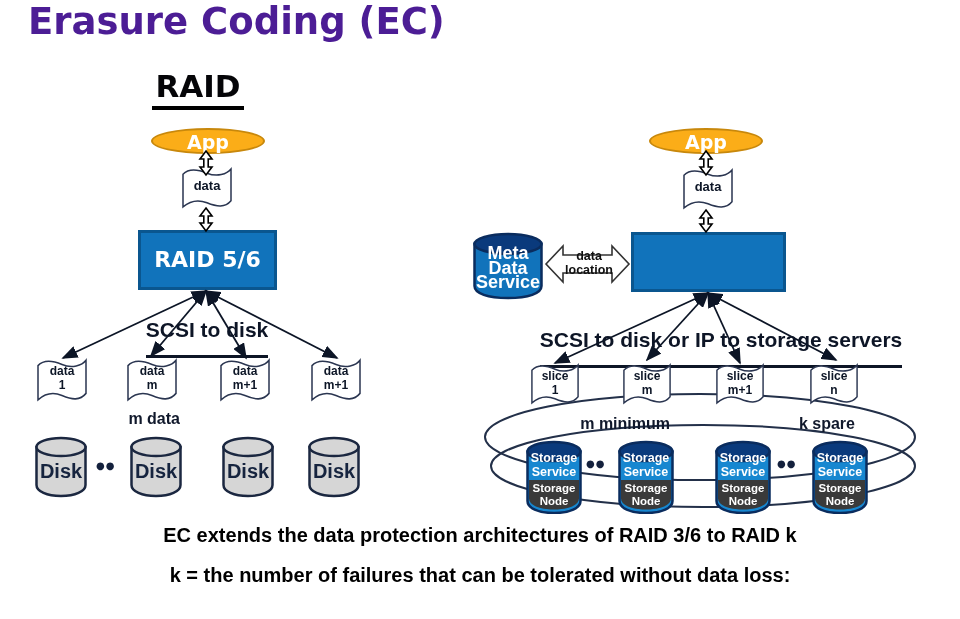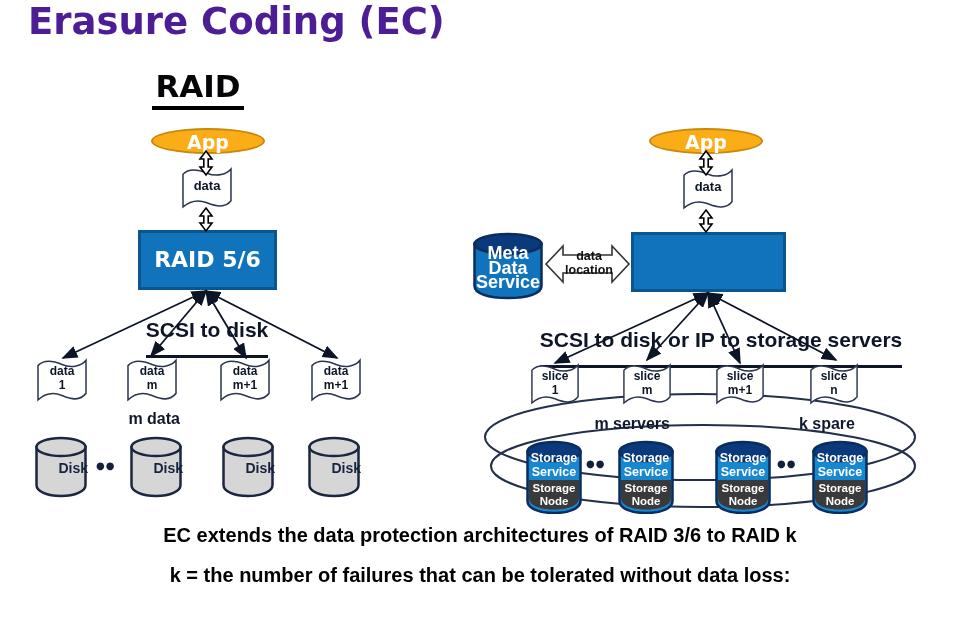--- a/index.html
+++ b/index.html
@@ -36,22 +36,22 @@
   .bus{position:absolute;text-align:center;font-family:"Liberation Sans",sans-serif;
        font-weight:bold;font-size:21px;color:#0d1526;}
   .bus span{display:inline-block;border-bottom:3px solid #0d1526;padding-bottom:13px;}
 
   .grouplabel{position:absolute;text-align:right;font-family:"Liberation Sans",sans-serif;
               font-weight:bold;font-size:16px;color:#10182b;}
 
   .cyl{position:absolute;}
   .cyl svg{position:absolute;left:0;top:0;width:100%;height:100%;}
   .disk-body{fill:#d6d6d6;stroke:#1b2740;stroke-width:2.5;}
-  .disk-label{position:absolute;left:0;top:24px;width:100%;text-align:right;
-              font-family:"Liberation Sans",sans-serif;font-weight:bold;font-size:14px;color:#16243f;}
+  .disk-label{position:absolute;left:0;top:24px;width:100%;text-align:center;
+              font-family:"Liberation Sans",sans-serif;font-weight:bold;font-size:20px;color:#16243f;}
   .stor-body{fill:#1787D0;stroke:#0a2c5e;stroke-width:2.5;}
   .stor-top{fill:#0a3a7c;stroke:#0a2c5e;stroke-width:2.5;}
   .stor-node{fill:#3a3a3a;stroke:none;}
   .svc-text{position:absolute;left:0;top:12px;width:100%;text-align:center;color:#fff;
             font-family:"Liberation Sans",sans-serif;font-weight:bold;font-size:12.5px;line-height:13.5px;}
   .node-text{position:absolute;left:0;top:42px;width:100%;text-align:center;color:#fff;
              font-family:"Liberation Sans",sans-serif;font-weight:bold;font-size:11.5px;line-height:12.5px;}
   .svc-text span,.node-text span,.meta-text span{display:block;}
   .meta-body{fill:#1173BB;stroke:#0a2c5e;stroke-width:2.5;}
   .meta-text{position:absolute;left:0;top:14px;width:100%;text-align:center;color:#fff;
@@ -218,21 +218,21 @@
   <div class="doc" style="left:809px;top:362px;width:50px;height:44px;">
     <svg viewBox="0 0 52 43" preserveAspectRatio="none">
         <path class="docpath" d="M 2,8 C 8,2 16,3 26,7 C 36,11 46,8 50,3 L 50,34 C 44,41 36,40 26,36 C 16,32 8,35 2,40 Z"></path>
       </svg>
     <div class="doc-text">
         <span>slice</span>
         <span>n</span>
       </div>
   </div>
 
-  <div class="grouplabel" style="left:545px;top:415px;width:125px;">m servers</div>
+  <div class="grouplabel" style="left:545px;top:415px;width:125px;">m minimum</div>
   <div class="grouplabel" style="left:735px;top:415px;width:120px;">k spare</div>
 
   <div class="cyl" style="left:525px;top:440px;width:58px;height:74px;">
     <svg viewBox="0 0 58 74" preserveAspectRatio="none">
       <path class="stor-body" d="M2.5,11.5 L2.5,61 C2.5,68 13,73 29,73 C45,73 55.5,68 55.5,61 L55.5,11.5 Z"></path>
       <path class="stor-node" d="M4,40 L4,58.5 C4,65 14,69.5 29,69.5 C44,69.5 54,65 54,58.5 L54,40 Z"></path>
       <ellipse class="stor-top" cx="29" cy="11.5" rx="26.5" ry="9.5"></ellipse>
     </svg>
     <div class="svc-text">
         <span>Storage</span>

